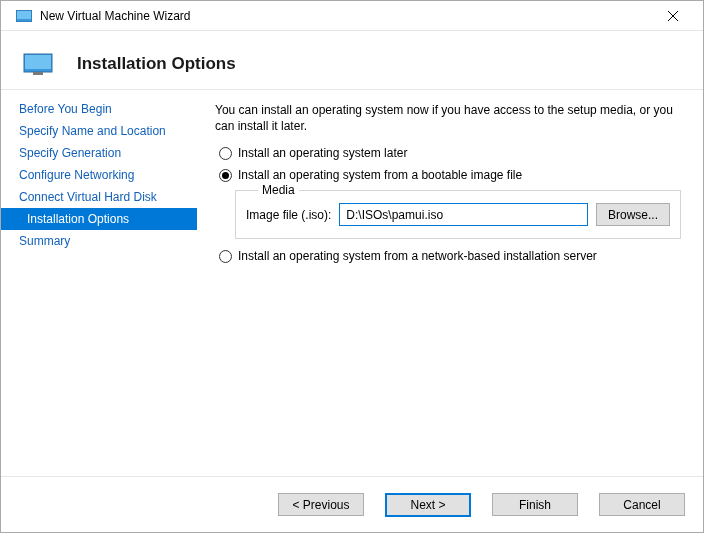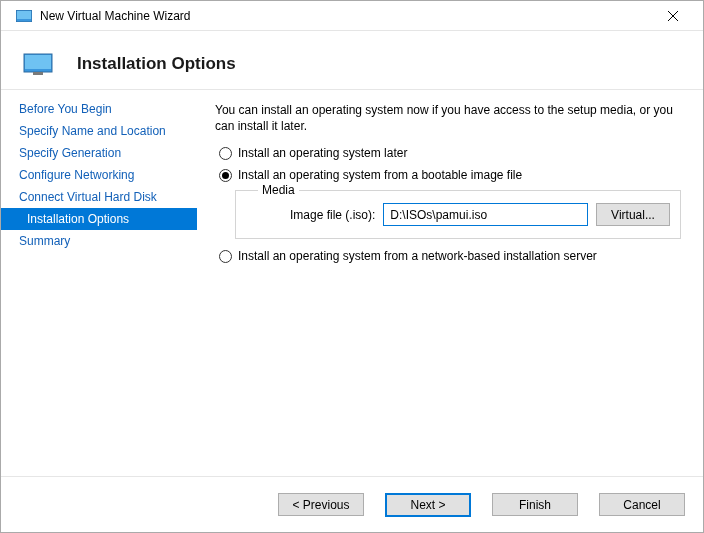--- a/index.html
+++ b/index.html
@@ -135,21 +135,20 @@
     left: 22px;
     background: #fff;
     padding: 0 4px;
     font-size: 12px;
   }
   .media-row {
     display: flex;
     align-items: center;
     gap: 8px;
     margin-top: 4px;
-    margin-left: 44px;
   }
   .media-row .label {
     white-space: nowrap;
   }
   .iso-input {
     flex: 1;
     height: 23px;
     border: 1px solid #0078d7;
     padding: 2px 6px;
     font-family: inherit;
@@ -246,21 +245,21 @@
       <div class="radio-row">
         <span class="radio-outer selected"></span>
         <span>Install an operating system from a bootable image file</span>
       </div>
 
       <div class="fieldset">
         <span class="legend">Media</span>
         <div class="media-row">
           <span class="label">Image file (.iso):</span>
           <input class="iso-input" type="text" value="D:\ISOs\pamui.iso" style="">
-          <button class="browse-btn">Virtual...</button>
+          <button class="browse-btn">Browse...</button>
         </div>
       </div>
 
       <div class="radio-row">
         <span class="radio-outer"></span>
         <span>Install an operating system from a network-based installation server</span>
       </div>
     </div>
 
   </div>

